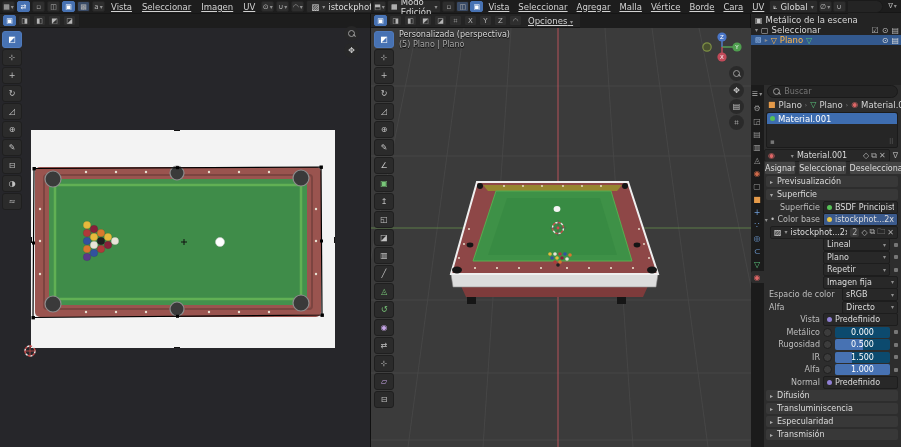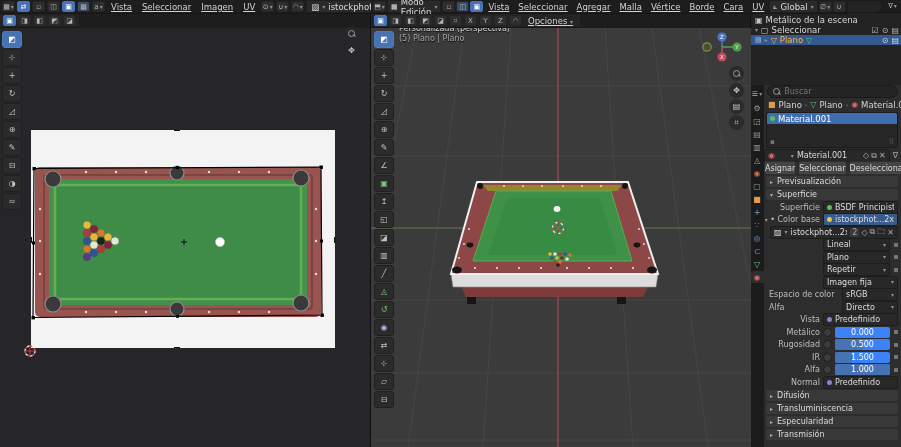--- a/index.html
+++ b/index.html
@@ -36,21 +36,21 @@
   .props{position:absolute;left:764px;top:85px;width:137px;bottom:0;background:#2d2d2d;}
   .tabcol{position:absolute;left:750px;top:85px;width:14px;bottom:0;background:#1b1b1b;display:flex;flex-direction:column;align-items:center;padding-top:3px;gap:1px;}
   .tab{width:13px;height:12px;display:flex;align-items:center;justify-content:center;font-size:8px;color:#9a9a9a;border-radius:2px 0 0 2px;}
   .tab.on{background:#2d2d2d;color:#d66;}
   .prow{display:flex;align-items:center;height:11px;margin:1.5px 3px 1.5px 0;gap:3px;}
   .plab{width:56px;text-align:right;color:#bdbdbd;flex:none;font-size:8px;white-space:nowrap;}
   .plab.left{text-align:left;padding-left:5px;width:70px;}
   .wfield{flex:1;display:flex;align-items:center;gap:3px;background:#282828;border:1px solid #1d1d1d;border-radius:2px;height:11px;padding:0 3px;color:#ddd;font-size:8px;min-width:0;}
   .wfield .chev{margin-left:auto;}
   .wfield.hl{background:#3b5a8c;}
-  .slider{flex:1;position:relative;height:11px;background:#3b82f6;border-radius:2px;overflow:hidden;color:#fff;font-size:8px;}
+  .slider{flex:1;position:relative;height:11px;background:#0c4a6e;border-radius:2px;overflow:hidden;color:#fff;font-size:8px;}
   .slider .fill{position:absolute;left:0;top:0;bottom:0;background:#4772b3;}
   .slider .v{position:absolute;inset:0;display:flex;align-items:center;justify-content:center;}
   .dot{width:5px;height:5px;border-radius:50%;background:#8a8a8a;flex:none;}
   .dot.grn{background:#56c156;} .dot.yel{background:#e7c74a;} .dot.purp{background:#8f7fd4;}
   .sock{width:7px;height:7px;border-radius:50%;background:#3c3c3c;border:1px solid #1f1f1f;flex:none;}
   .dec{width:4px;height:4px;border-radius:1px;background:#777;flex:none;margin-left:1px;}
   .pbtn{flex:1;height:12px;background:#454545;border:1px solid #2e2e2e;border-radius:2px;display:flex;align-items:center;justify-content:center;color:#ddd;font-size:8px;}
   .phead{display:flex;align-items:center;gap:4px;height:11px;background:#383838;border-radius:2px;margin:2px 3px 2px 2px;padding:0 4px;color:#dcdcdc;font-size:8px;}
   .phead .tri{font-size:6px;color:#aaa;}
   .crumb{display:flex;align-items:center;gap:3px;height:13px;padding:0 4px;color:#d5d5d5;}
@@ -334,21 +334,21 @@
         <circle cx="351" cy="9" r="4.6" fill="#4a76c8"></circle>
         <circle cx="366" cy="19" r="4.6" fill="#4f9e4f"></circle>
         <circle cx="351" cy="29" r="4.6" fill="#c24a59"></circle>
         <circle cx="336" cy="19" r="4.2" fill="#49502f" stroke="#7d8f44" stroke-width="1.2"></circle>
         <text x="351" y="11" fill="#fff">Z</text>
         <text x="366" y="21" fill="#fff">Y</text>
         <text x="351" y="31" fill="#fff">X</text>
       </g>
     </svg>
 
-    <div class="ovl" style="left:28px;top:24px;">
+    <div class="ovl" style="left:28px;top:30px;">
       <div>Personalizada (perspectiva)</div>
       <div style="color:#a8a8a8;">(5) Plano | Plano</div>
     </div>
 
     <div class="toolcol" style="left:3px;top:31px;">
       <div class="tool on">◩</div>
       <div class="tool">⊹</div>
       <div class="tool">+</div>
       <div class="tool">↻</div>
       <div class="tool">◿</div>

